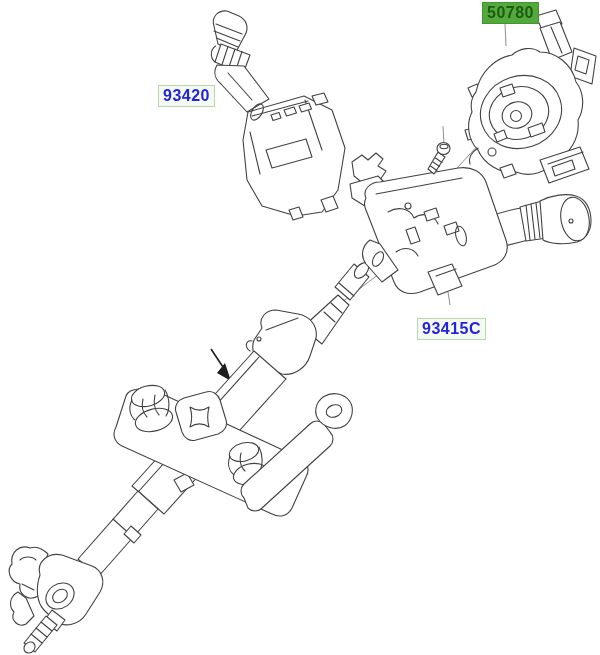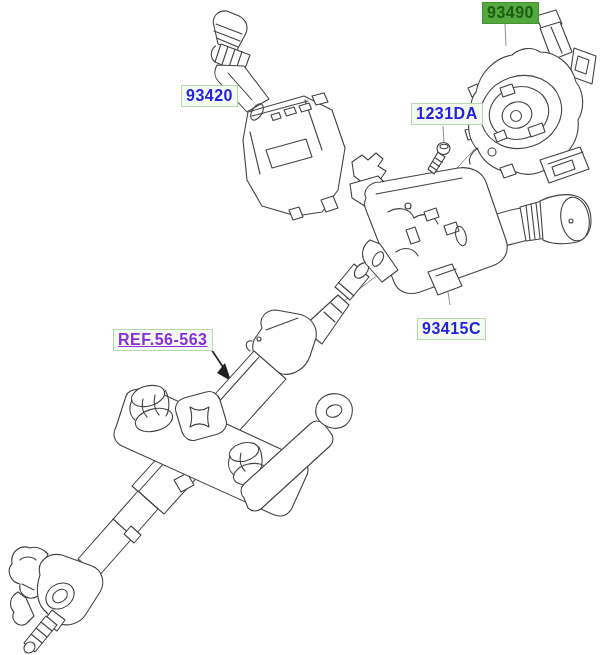--- a/index.html
+++ b/index.html
@@ -153,19 +153,17 @@
     <path class="art" d="M299,106 l10,-3 2.5,6 -10,3 z"></path>
     <path class="art" d="M271,115 l8,-2.5 2,5.5 -8,2.5 z"></path>
     <path class="art nf" d="M266,150 l40,-11 6,18 -40,11 z"></path>
     <path class="art" d="M312,96 l12,-3 4,9 -12,3 z"></path>
     <path class="art" d="M321,200 l12,-4 5,12 -12,4 z"></path>
     <path class="art" d="M289,210 l10,-3 4,10 -10,3 z"></path>
     <ellipse class="art nf" cx="257" cy="112" rx="5" ry="9" transform="rotate(32 257 112)"></ellipse>
   </g>
 </svg>
 
-<div class="plabel hl" style="left:482px;top:2px">93490</div>
-<div class="plabel" style="left:181px;top:85px">93420</div>
-<div class="plabel" style="left:411px;top:103px">1231DA</div>
+<div class="plabel hl" style="left:482px;top:2px">50780</div>
+<div class="plabel" style="left:158px;top:85px">93420</div>
 <div class="plabel" style="left:417px;top:318px">93415C</div>
-<div class="plabel ref" style="left:113px;top:329px">REF.56-563</div>
 
 </div>
 
 </body></html>

